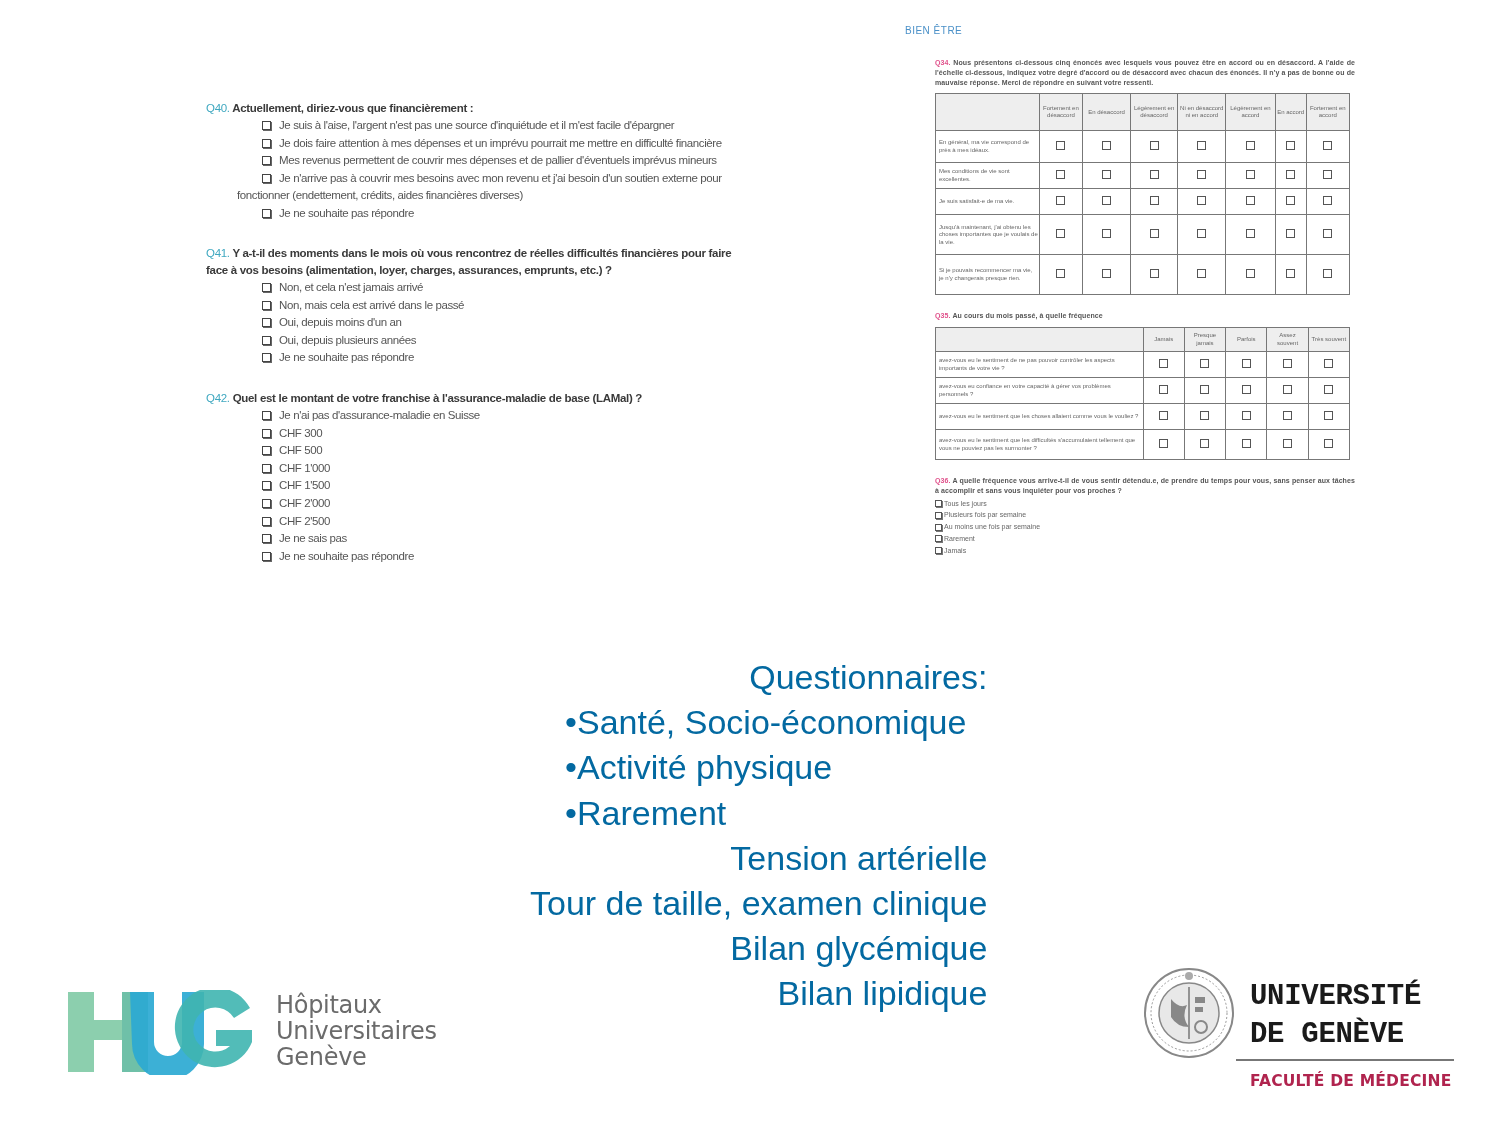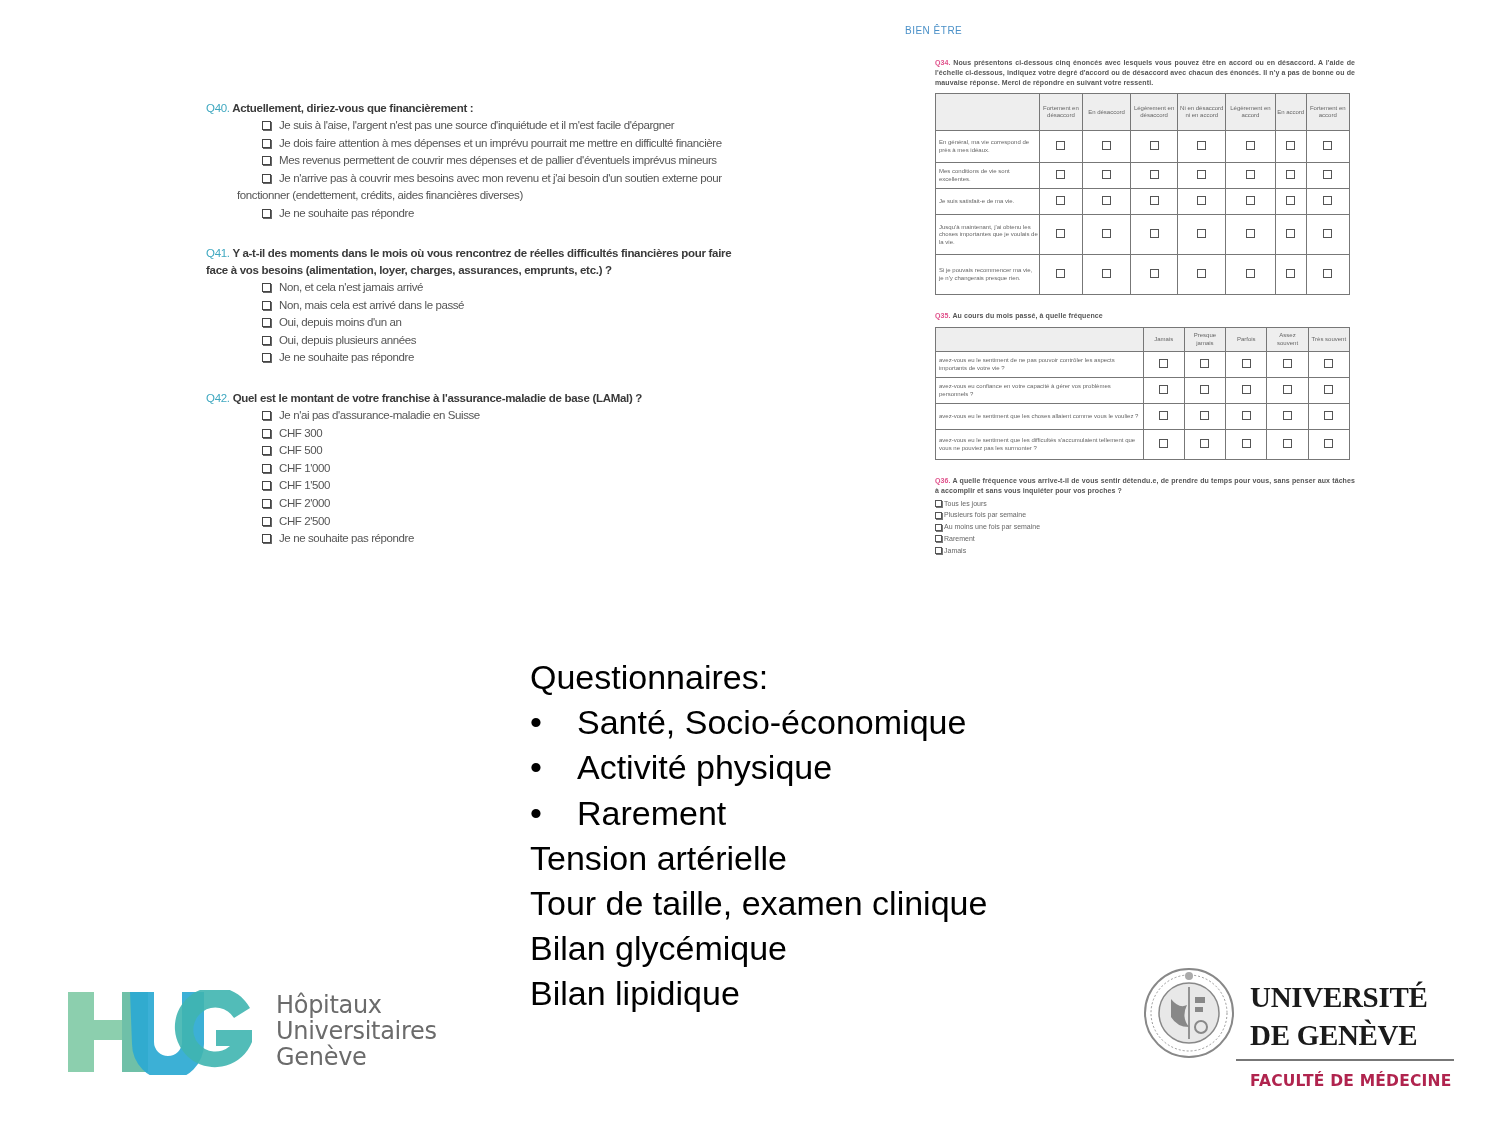--- a/index.html
+++ b/index.html
@@ -22,31 +22,31 @@
   table.lk { border-collapse:collapse; width:415px; font-size:6px; color:#666; }
   table.lk td, table.lk th { border:1.3px solid #777; text-align:center; padding:1px; font-weight:normal; line-height:7.5px; }
   table.lk th { background:#eeeeee; }
   table.lk td.lbl { text-align:left; padding-left:3px; }
   .sq { display:inline-block; width:7px; height:7px; border:1.2px solid #555; }
   .ropts { list-style:none; margin:0; padding:0; }
   .ropt { font-size:7px; color:#666; line-height:11.7px; display:flex; align-items:center; }
   .rcb { display:inline-block; width:5px; height:5px; border:1px solid #555; margin-right:2px; box-shadow:1px 1px 0 #777; }
 
   
-  .main { position:absolute; left:530px; top:655px; font-size:34px; line-height:45.2px; color:#000000; font-family:"Liberation Sans", sans-serif; }
+  .main { position:absolute; left:530px; top:655px; font-size:34px; line-height:45.2px; color:#0369a1; font-family:"Liberation Sans", sans-serif;text-align:right; }
   .main .b { display:flex; }
   .main .bullet { width:47px; }
 
   
   .hug { position:absolute; left:68px; top:990px; width:190px; height:85px; }
   .hugtext { position:absolute; left:276px; top:992px; font-size:24px; line-height:26px; color:#6b6b6b; font-family:"DejaVu Sans", sans-serif; letter-spacing:-0.3px; }
 
   
   .seal { position:absolute; left:1143px; top:967px; width:92px; height:92px; }
-  .unige { position:absolute; left:1250px; top:978px; font-family:Liberation Serif, serif; font-weight:bold; color:#1a1a1a; font-size:29px; line-height:38px; letter-spacing:-0.3px; }
+  .unige { position:absolute; left:1250px; top:978px; font-family:Liberation Mono, monospace; font-weight:bold; color:#1a1a1a; font-size:29px; line-height:38px; letter-spacing:-0.3px; }
   .unige-rule { position:absolute; left:1236px; top:1059px; width:218px; height:2px; background:#777; }
   .fac { position:absolute; left:1250px; top:1072px; font-family:"DejaVu Sans", sans-serif; font-weight:bold; color:#b0244e; font-size:15.5px; letter-spacing:0.2px; }
 </style>
 </head>
 <body>
 
 <div>
   <div class="qblock" style="top:100px;">
     <div class="qtitle"><span class="qnum">Q40.</span> <span>Actuellement, diriez-vous que financièrement :</span></div>
     <ul class="opts">
@@ -126,20 +126,24 @@
           <span class="cb"></span>
           <span>CHF 1'500</span>
         </li>
       <li class="opt">
           <span class="cb"></span>
           <span>CHF 2'000</span>
         </li>
       <li class="opt">
           <span class="cb"></span>
           <span>CHF 2'500</span>
+        </li>
+      <li class="opt">
+          <span class="cb"></span>
+          <span>Je ne sais pas</span>
         </li>
       <li class="opt">
           <span class="cb"></span>
           <span>Je ne souhaite pas répondre</span>
         </li>
     </ul>
   </div>
 </div>
 
 <div class="rpage">

